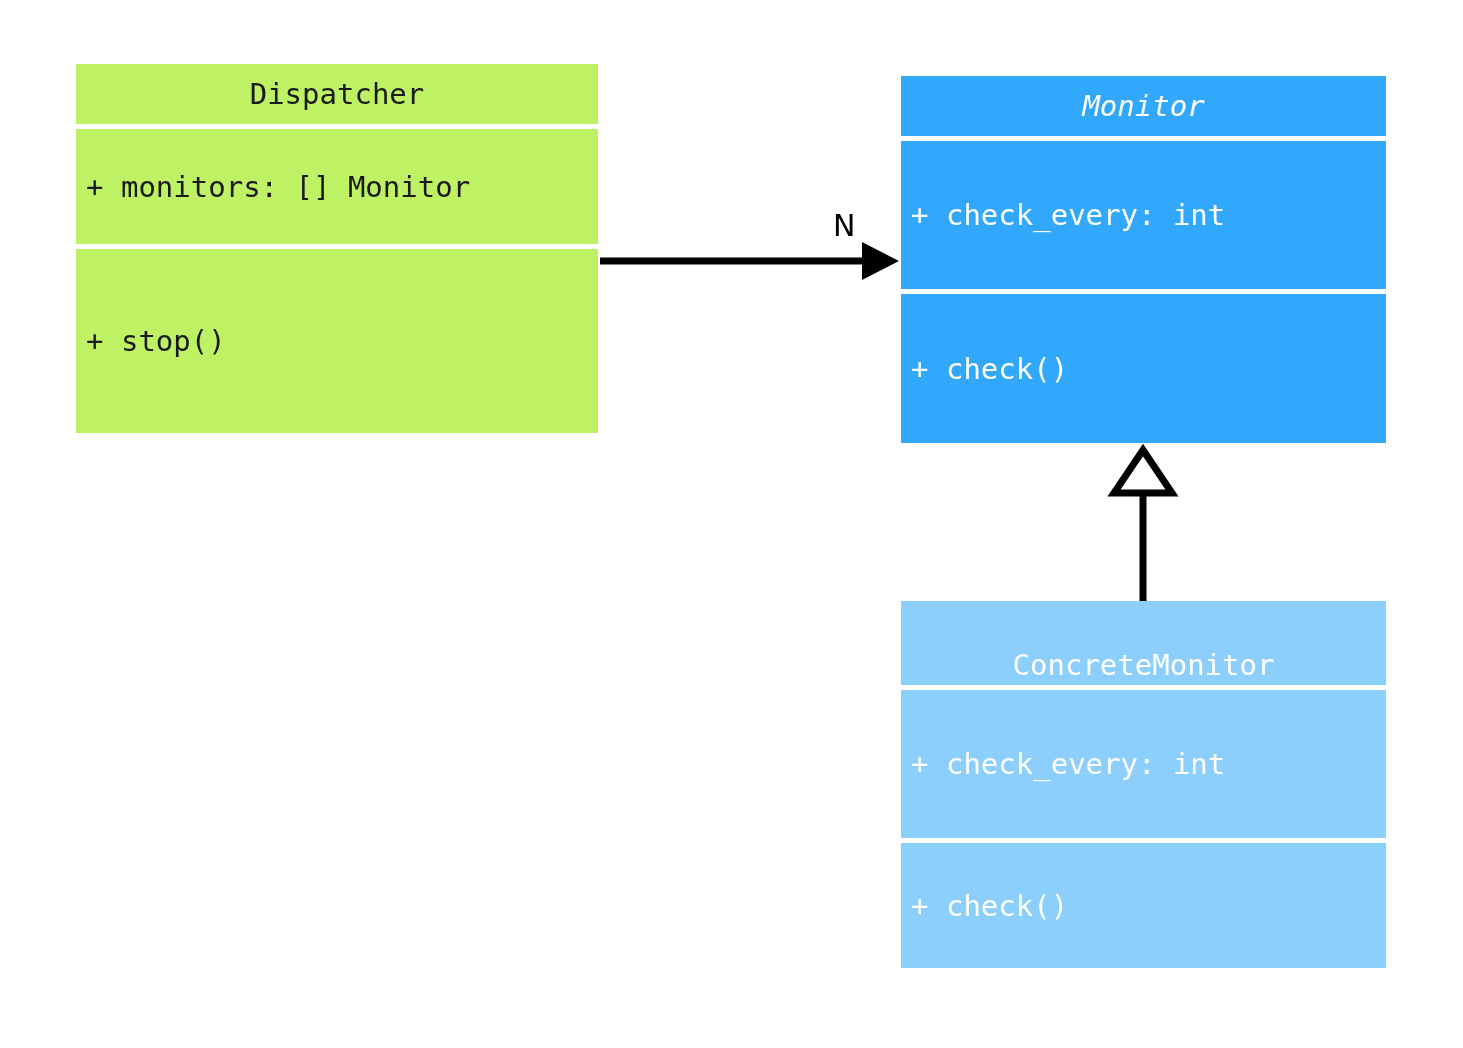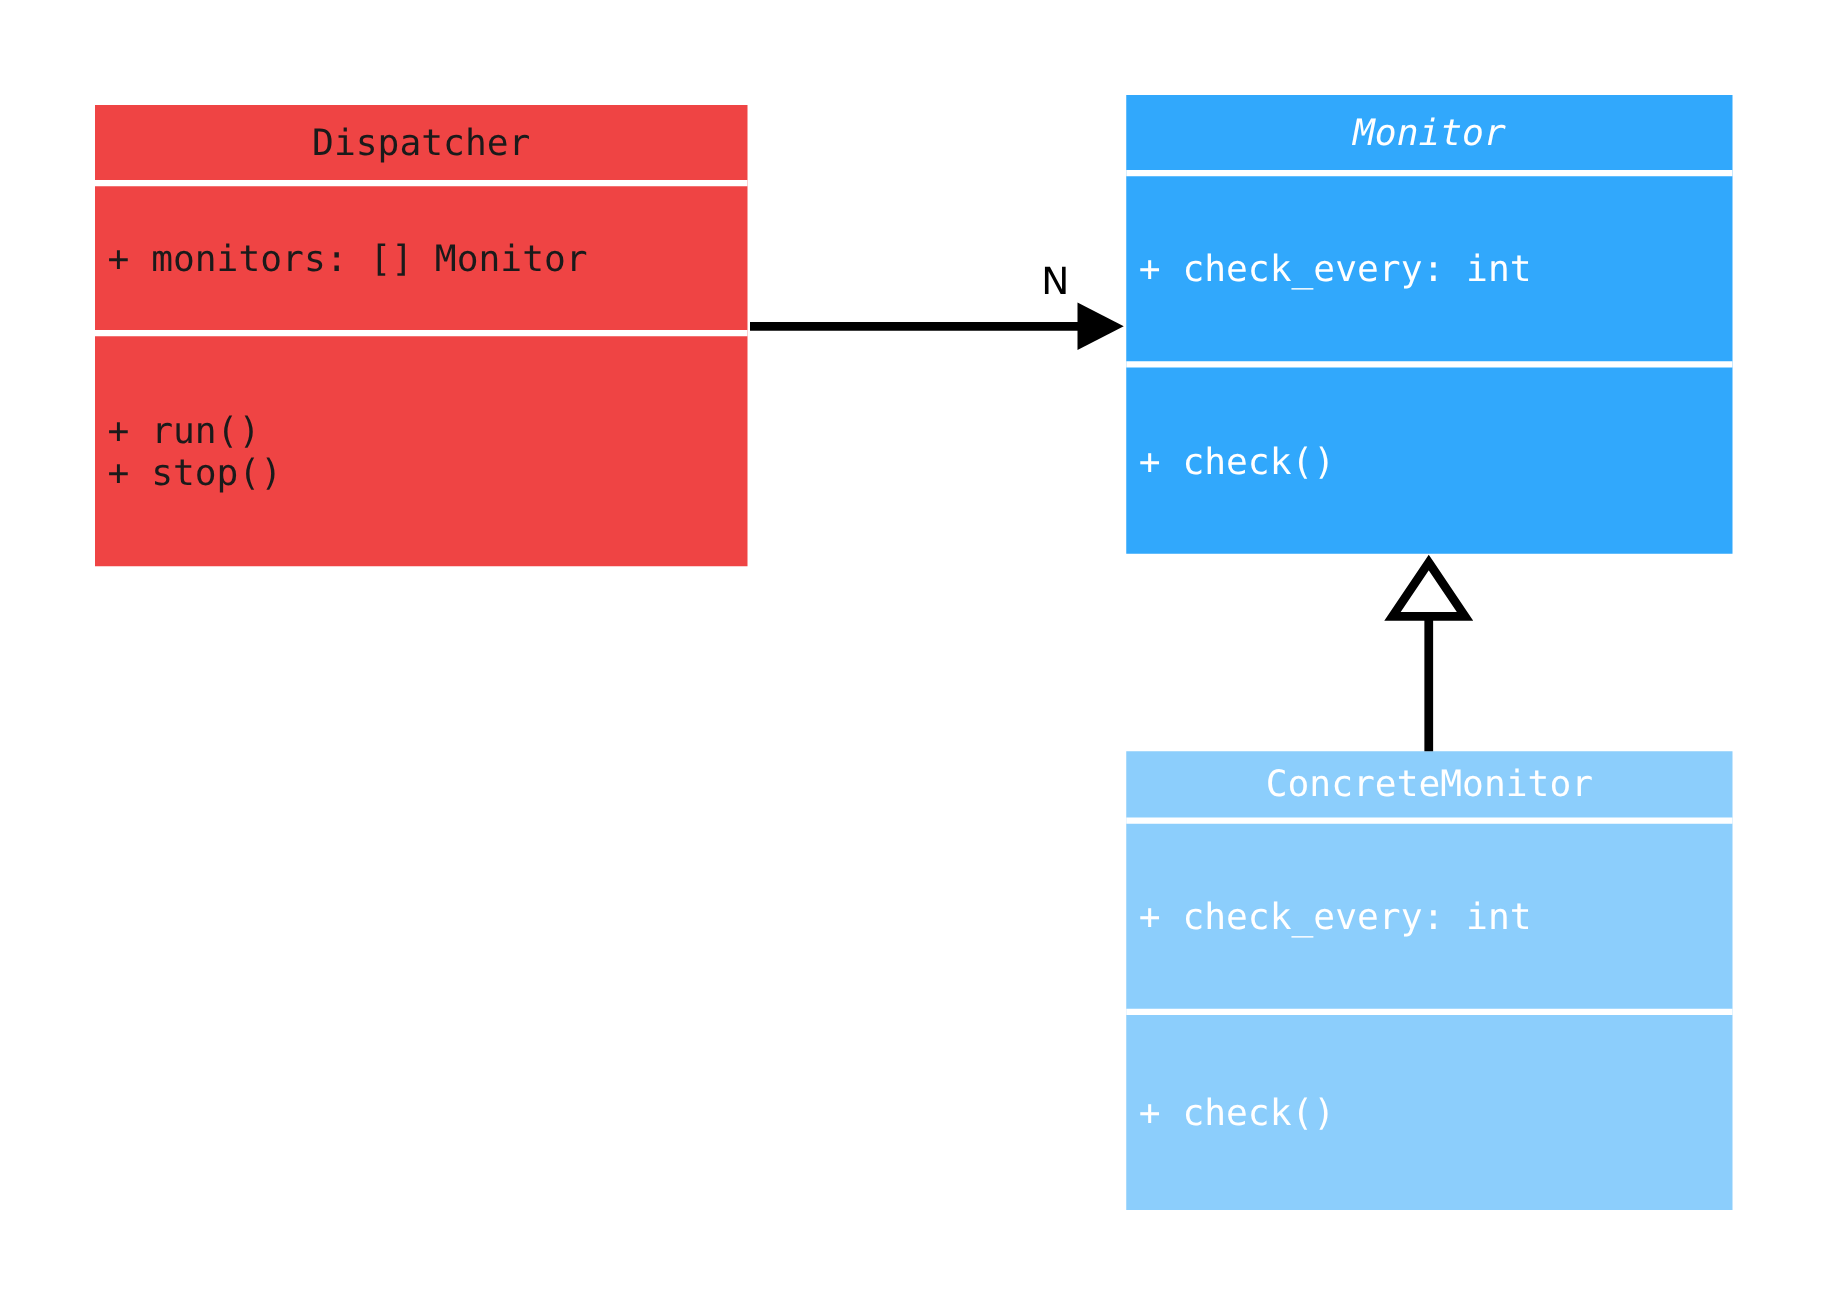--- a/index.html
+++ b/index.html
@@ -49,24 +49,24 @@
   .sep {
     height: 5px;
     background: #ffffff;
     flex: 0 0 auto;
   }
   .abstract-name { font-style: italic; }
 
   
   #dispatcher-class {
     left: 76px;
-    top: 84px;
+    top: 64px;
     width: 522px;
     height: 369px;
-    background: #ef4444;
+    background: #bef264;
     color: #1a1a1a;
   }
   #dispatcher-class .uml-title { height: 60px; }
   #dispatcher-class .comp-attrs { height: 115px; }
   #dispatcher-class .comp-methods { flex: 1 1 auto; }
 
   
   #monitor-class {
     left: 901px;
     top: 76px;
@@ -81,21 +81,21 @@
 
   
   #concretemonitor-class {
     left: 901px;
     top: 601px;
     width: 485px;
     height: 367px;
     background: #8ccefc;
     color: #ffffff;
   }
-  #concretemonitor-class .uml-title { height: 53px; }
+  #concretemonitor-class .uml-title { height: 40px; margin-top: 44px; }
   #concretemonitor-class .comp-attrs { height: 148px; }
   #concretemonitor-class .comp-methods { flex: 1 1 auto; }
 
   
   .connector-svg {
     position: absolute;
     left: 0;
     top: 0;
     width: 1463px;
     height: 1048px;
@@ -119,21 +119,20 @@
 <div id="canvas">
 
   <div class="uml-class" id="dispatcher-class">
     <div class="uml-title">Dispatcher</div>
     <div class="sep"></div>
     <div class="uml-compartment comp-attrs">
       <div class="uml-row">+ monitors: [] Monitor</div>
     </div>
     <div class="sep"></div>
     <div class="uml-compartment comp-methods">
-      <div class="uml-row">+ run()</div>
       <div class="uml-row">+ stop()</div>
     </div>
   </div>
 
   <div class="uml-class" id="monitor-class">
     <div class="uml-title abstract-name">Monitor</div>
     <div class="sep"></div>
     <div class="uml-compartment comp-attrs">
       <div class="uml-row">+ check_every: int</div>
     </div>

